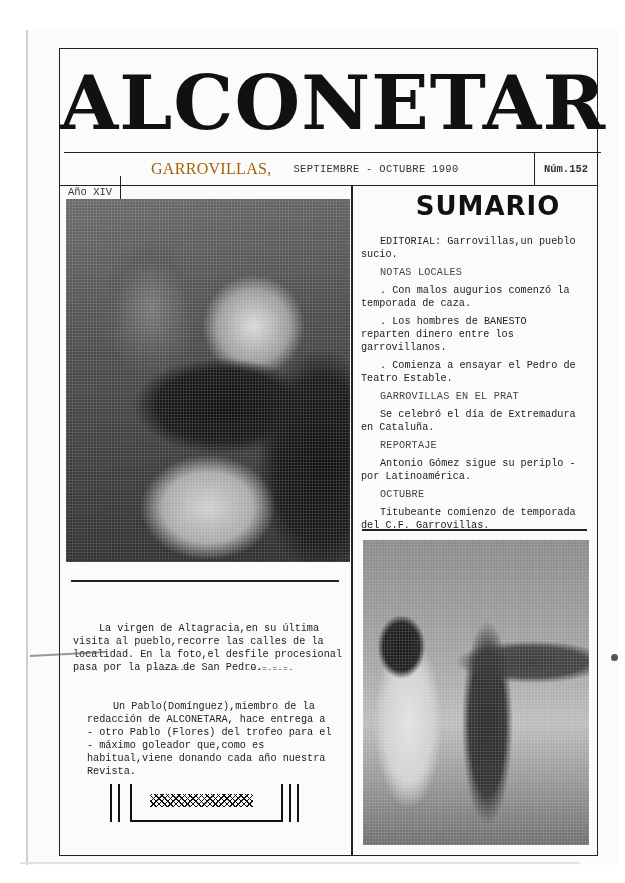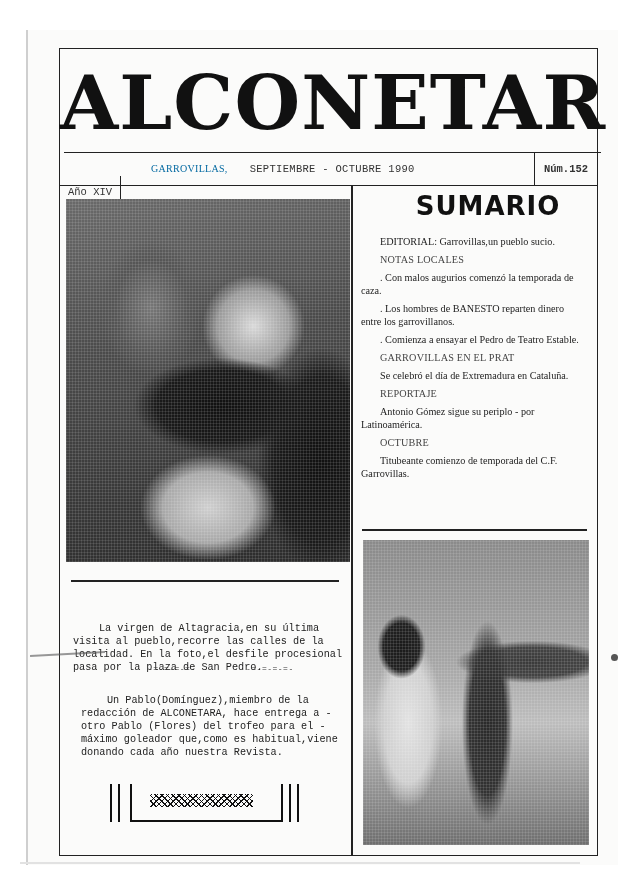--- a/index.html
+++ b/index.html
@@ -78,24 +78,24 @@
       height: 100%;
       border-right: 1.5px solid #222;
       display: flex;
       align-items: center;
       justify-content: center;
       color: #333;
       margin-top: 47px;
     }
     .info-place {
       font-family: "Liberation Serif", "DejaVu Serif", serif;
-      font-size: 10px;
+      font-size: 16px;
       margin-left: 30px;
       letter-spacing: 0.3px;
-      color: #0369a1;
+      color: #a16207;
     }
     .info-date {
       margin-left: 22px;
       font-size: 10.5px;
       color: #333;
       letter-spacing: 0.3px;
     }
     .info-num {
       position: absolute;
       right: 0;
@@ -175,21 +175,20 @@
     }
     .sumario-body {
       margin-top: 14px;
       font-size: 10.2px;
       line-height: 13px;
       color: #222;
     }
     .sumario-body p {
       margin: 0 16px 5px 0;
       text-indent: 19px;
-      font-family: Liberation Serif, serif;
     }
     .sumario-body p.head {
       color: #444;
       letter-spacing: 0.2px;
     }
     .sumario-rule {
       position: absolute;
       left: 302px;
       top: 480px;
       width: 225px;
@@ -231,21 +230,21 @@
     .caption-2 {
       position: absolute;
       left: 13px;
       top: 637px;
       width: 275px;
       font-size: 10.2px;
       line-height: 13px;
       color: #222;
     }
     .caption-2 p {
-      margin: 8px;
+      margin: 14px;
       text-indent: 26px;
     }
     
     .ornament {
       position: absolute;
       left: 50px;
       top: 735px;
       width: 190px;
       height: 40px;
     }

